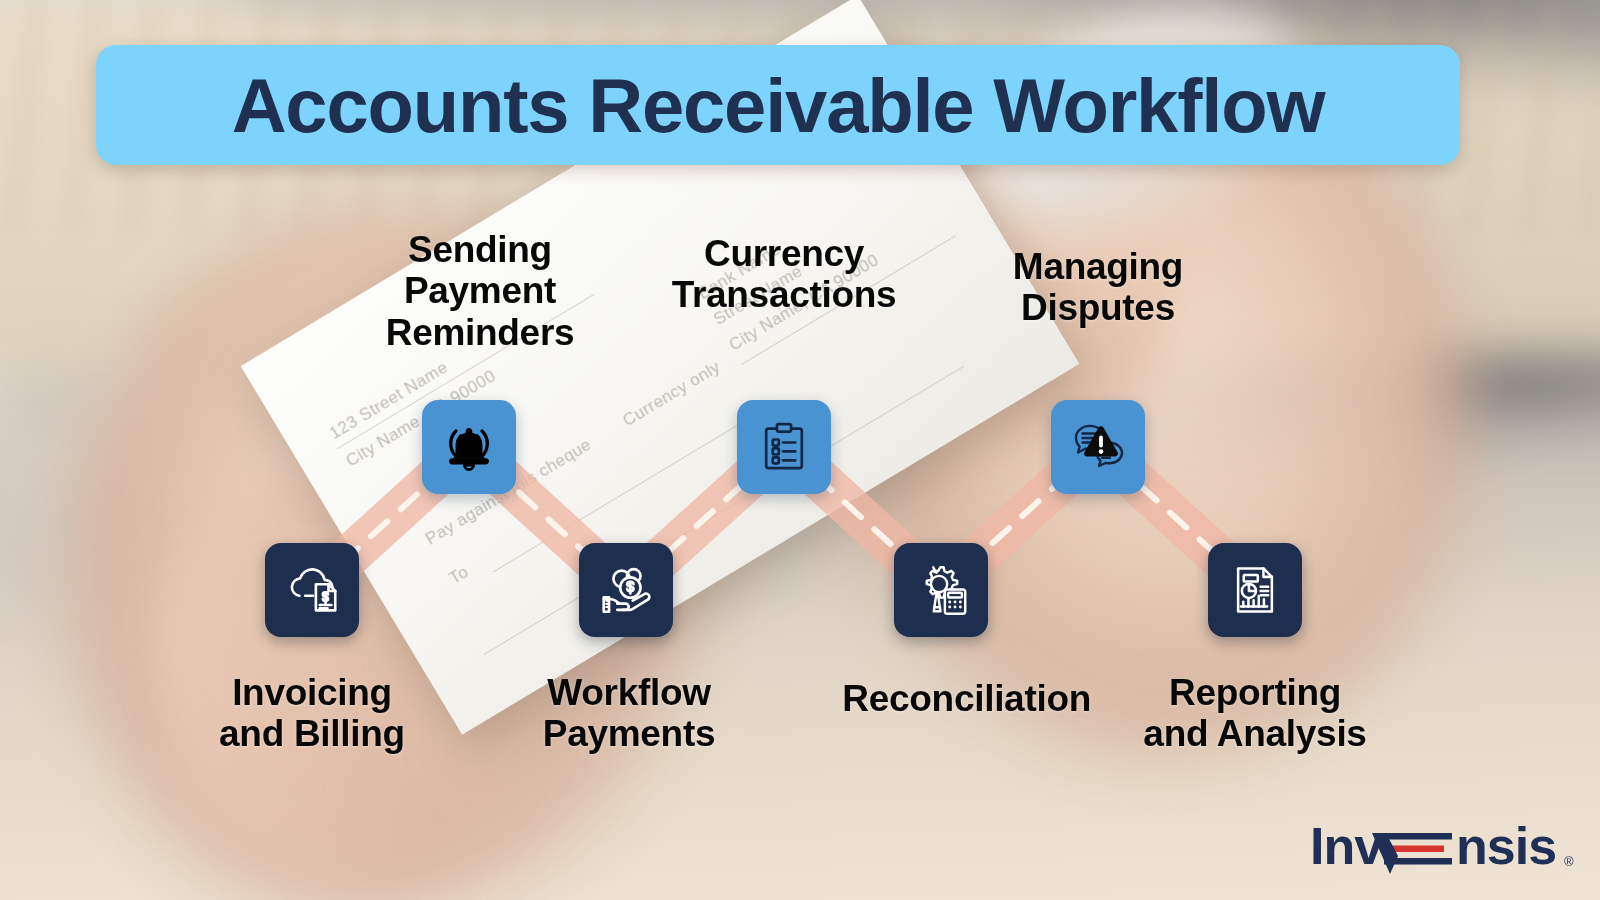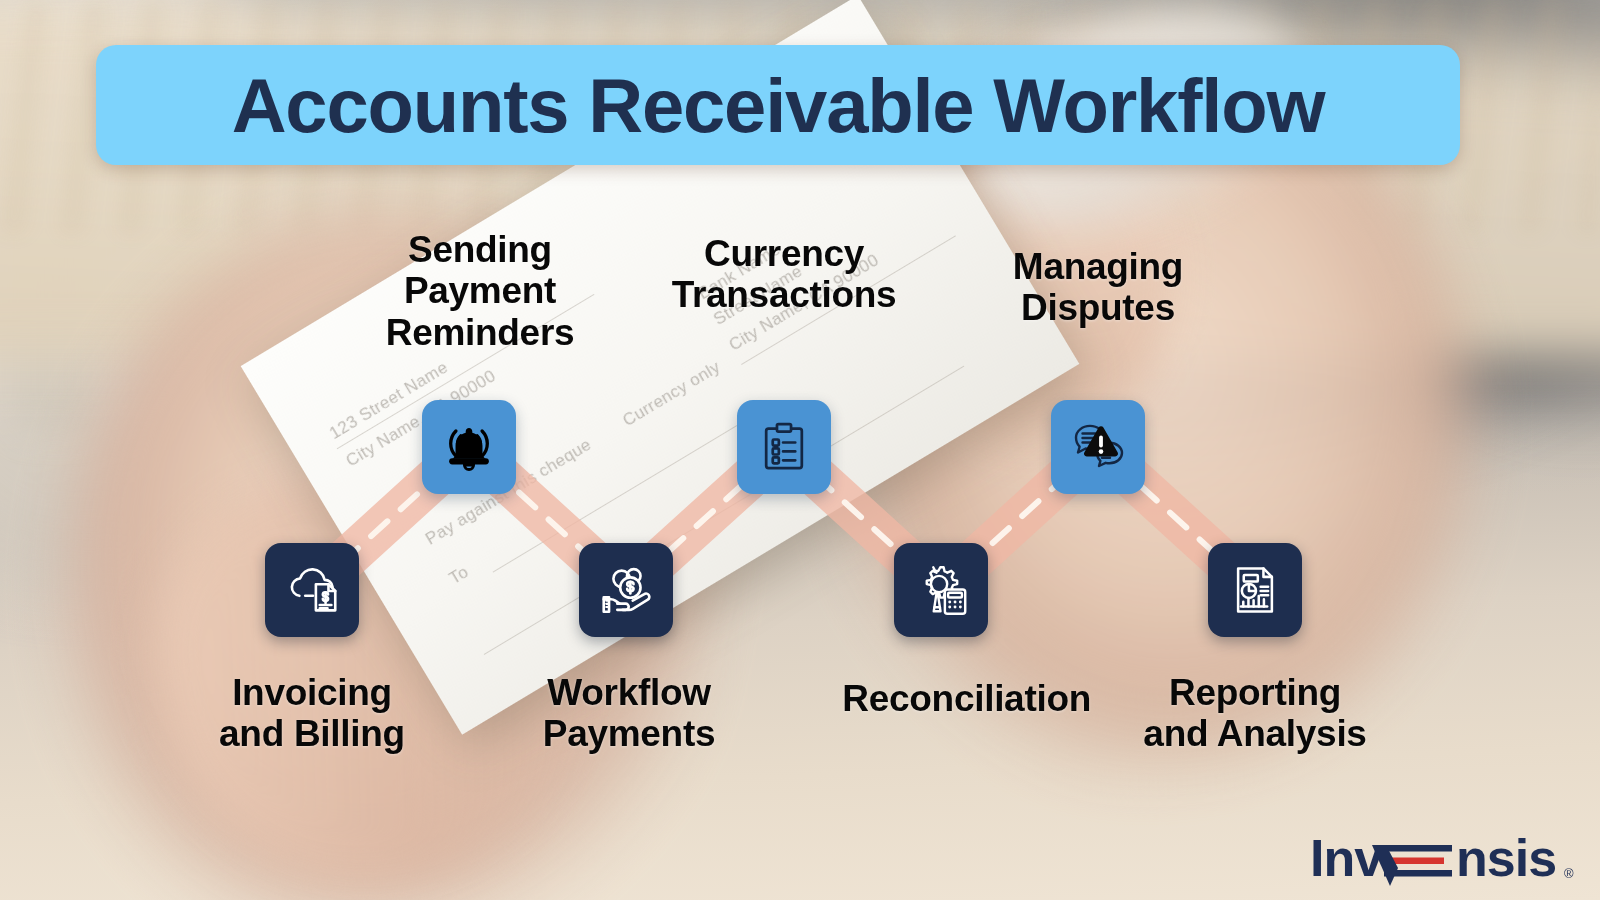--- a/index.html
+++ b/index.html
@@ -169,21 +169,21 @@
     font-size:76px;
     font-weight:700;
     color:#1f3050;
     letter-spacing:-1.2px;
     white-space:nowrap;
   }
 
   
   .logo {
     position:absolute;
-    right:22px; bottom:6px;
+    right:22px; bottom:18px;
     height:66px;
     display:flex; align-items:center;
   }
   .logo svg { display:block; }
 </style>
 </head>
 <body>
 
 <div id="stage">
 

